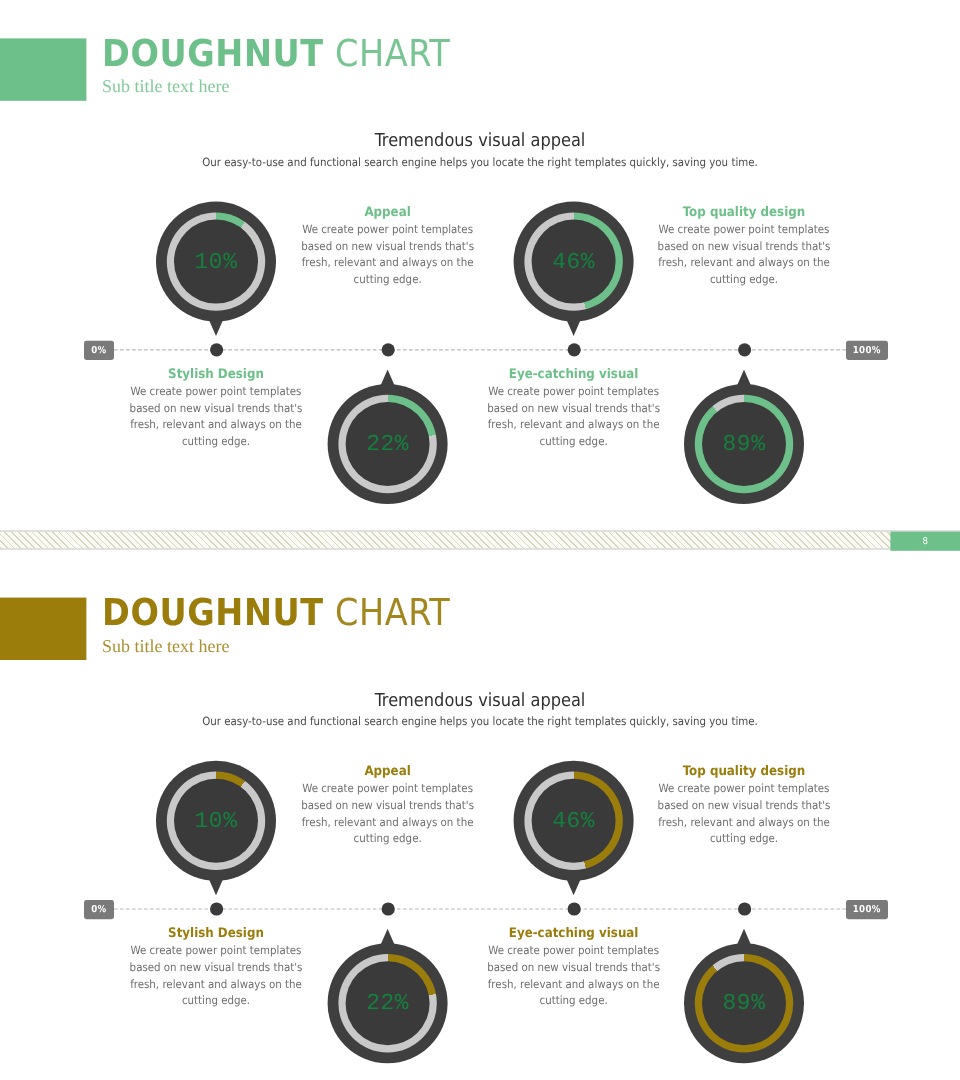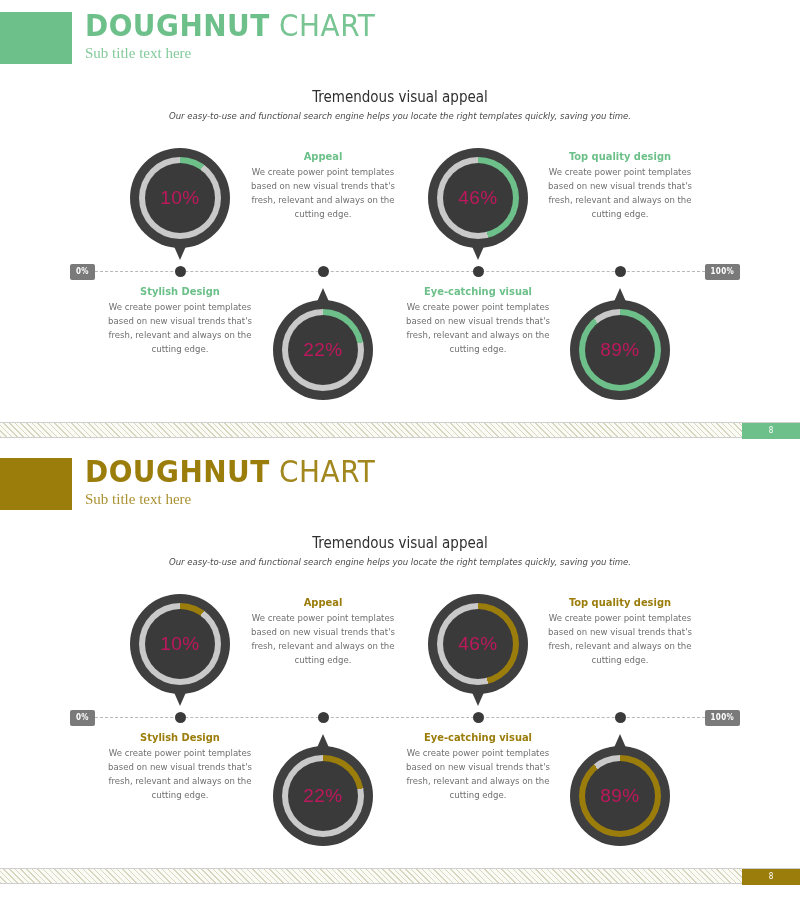--- a/index.html
+++ b/index.html
@@ -2,62 +2,62 @@
 <html><head>
 <meta charset="utf-8">
 <style>
   * { margin:0; padding:0; box-sizing:border-box; }
   html, body {
     width:800px; height:900px;
     background:#ffffff;
     font-family:"DejaVu Sans", sans-serif;
     overflow:hidden;
   }
-  .slide { position:relative; width:800px; height:446px; background:#fff; overflow:hidden; }
+  .slide { position:relative; width:800px; height:446px; background:#fff; overflow:hidden;margin-top:20px; }
 
   
   .hdr-block { position:absolute; left:0; top:12px; width:72px; height:52px; }
   .hdr-titles { position:absolute; left:85px; top:6px; }
   .hdr-title { font-size:31px; letter-spacing:.5px; line-height:38px; white-space:nowrap;
                font-family:"DejaVu Sans Condensed","Liberation Sans", sans-serif; }
   .hdr-title .bold { font-weight:700; }
   .hdr-title .light { font-weight:400; opacity:.92; }
   .hdr-sub { font-size:15px; margin-top:1px; font-weight:400; opacity:.85;
              font-family:Liberation Serif, serif; }
 
   
   .sec-title { position:absolute; left:0; right:0; top:88px; text-align:center;
                font-size:15px; color:#2f2f2f; font-weight:400;
                font-family:"DejaVu Sans Condensed","Liberation Sans", sans-serif; }
   .sec-sub { position:absolute; left:0; right:0; top:110px; text-align:center;
              font-size:9.5px; color:#4a4a4a; font-weight:400;
-             font-family:"DejaVu Sans Condensed","Liberation Sans", sans-serif;font-style:italic; }
+             font-family:"DejaVu Sans Condensed","Liberation Sans", sans-serif; }
 
   
   .timeline { position:absolute; left:95px; right:95px; top:271px; height:1px;
               border-top:1px dashed #b8b8b8; }
   .tl-badge { position:absolute; top:264px; height:16px; line-height:16px;
               background:#7a7a7a; color:#fff; font-size:8px; font-weight:700;
               padding:0 6px; border-radius:2px; letter-spacing:.3px;
               font-family:"DejaVu Sans Condensed","Liberation Sans", sans-serif; }
   .tl-badge.left { left:70px; }
   .tl-badge.right { right:60px; }
   .tl-dot { position:absolute; top:266px; width:11px; height:11px; margin-left:-5.5px;
             background:#3a3a3a; border-radius:50%; }
 
   
   .donut-wrap { position:absolute; }
   .donut { position:relative; width:100px; height:100px; }
   .donut .outer { position:absolute; inset:0; border-radius:50%; background:#3f3f3f; }
   .donut .arc { position:absolute; inset:9px; border-radius:50%; }
   .donut .hole { position:absolute; inset:15px; border-radius:50%; background:#3a3a3a; }
   .donut .val { position:absolute; inset:0; display:flex; align-items:center;
-                justify-content:center; color:#be185d; font-size:19px; font-weight:400;
+                justify-content:center; color:#15803d; font-size:19px; font-weight:400;
                 letter-spacing:.5px;
-                font-family:Liberation Sans, sans-serif; }
+                font-family:Liberation Mono, monospace; }
   .pin { position:absolute; left:50%; margin-left:-7px; width:14px; height:16px;
          background:#3f3f3f; }
   .pin.down { bottom:-12px; clip-path:polygon(0 0,100% 0,50% 100%); }
   .pin.up { top:-12px; clip-path:polygon(50% 0,100% 100%,0 100%); }
 
   
   .tblock { position:absolute; width:150px; text-align:center; }
   .tblock h4 { font-size:11px; font-weight:700; margin-bottom:2px;
                font-family:"DejaVu Sans Condensed","Liberation Sans", sans-serif;text-align:center; }
   .tblock p { font-size:9.5px; line-height:14px; color:#6f6f6f; font-weight:400;

